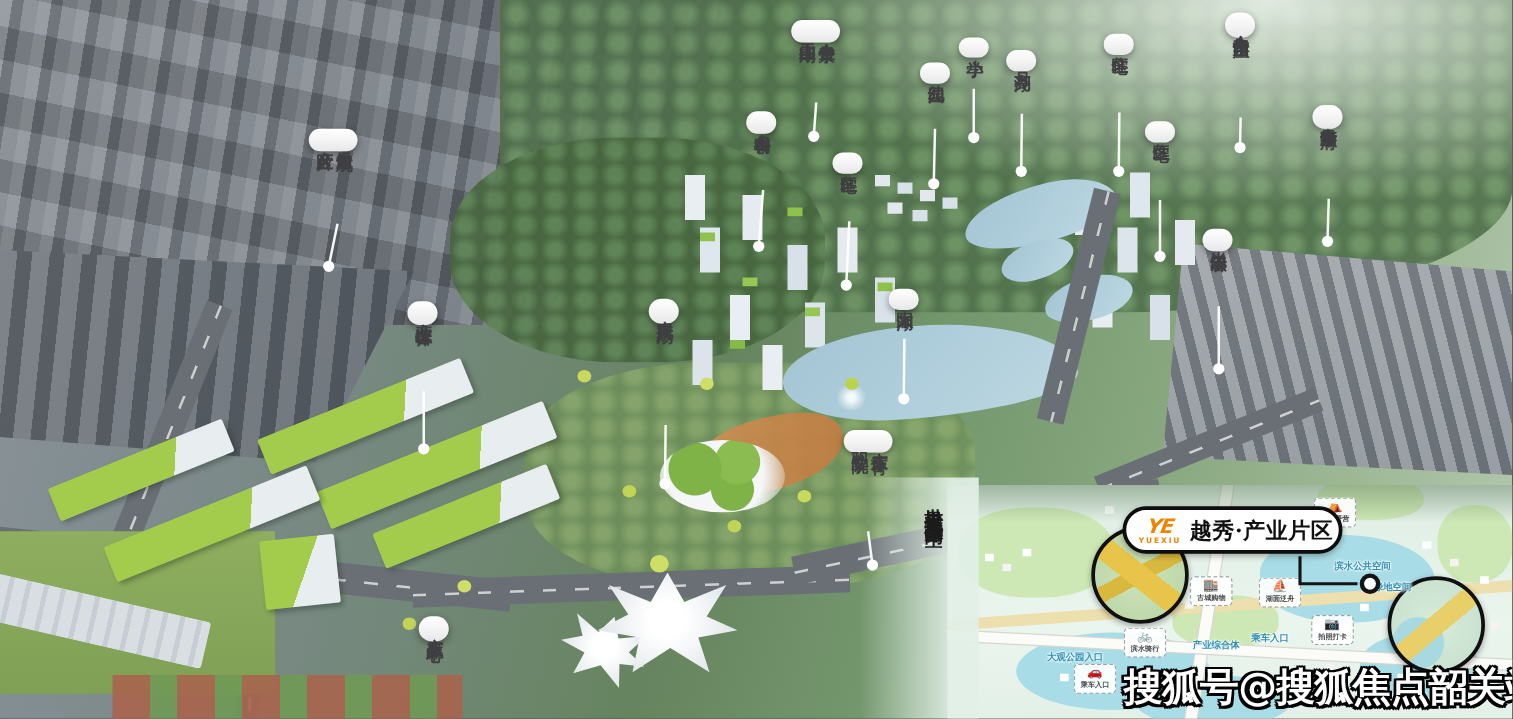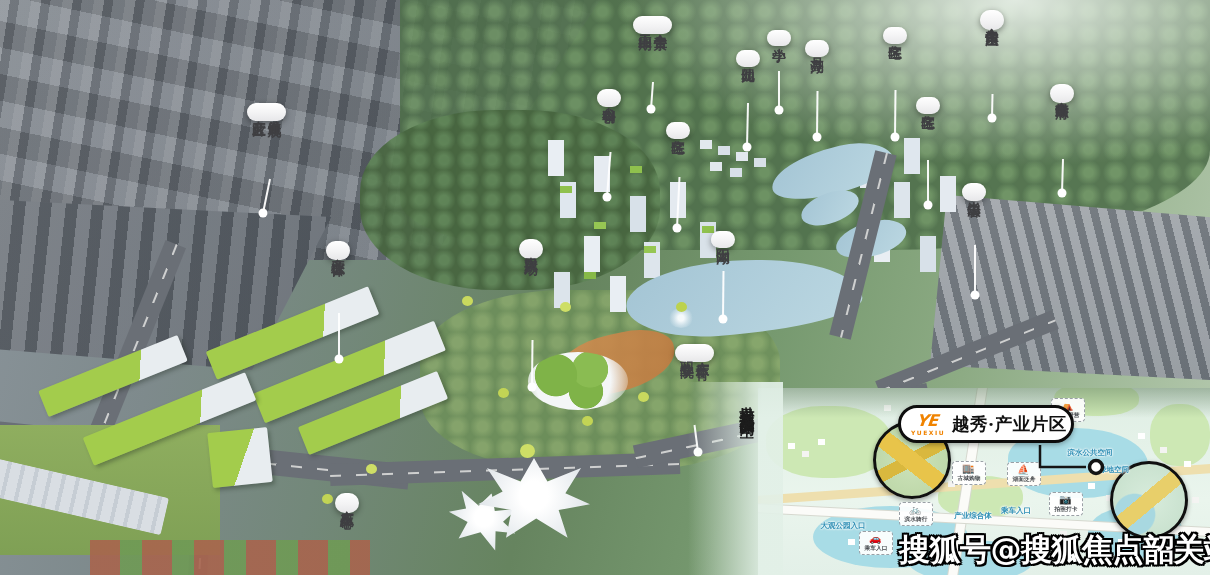--- a/index.html
+++ b/index.html
@@ -293,21 +293,21 @@
     </div>
 
     <svg id="inset-svg">
         <polyline points="282,57 282,79 328,79" class="connector"></polyline>
         <circle cx="338" cy="79" r="6.5" class="marker-ring"></circle>
       </svg>
     <div id="inset-labels">
         <span class="ilabel" style="left: 332px; top: 49px; margin-top: 16px;">滨水公共空间</span>
         <span class="ilabel" style="left: 356px; top: 82px;">绿地空间</span>
         <span class="ilabel" style="left: 215px; top: 128px;">产业综合体</span>
-        <span class="ilabel" style="left: 85px; top: 138px;">大观公园入口</span>
+        <span class="ilabel" style="left: 102px; top: 138px;">大观公园入口</span>
         <span class="ilabel" style="left: 258px; top: 123px;">乘车入口</span>
         <span class="ibadge" style="left: 310px; top: 22px;">
           <span class="bicon">⛺</span>
           <span class="bcap">房车野营</span>
         </span>
         <span class="ibadge" style="left: 308px; top: 116px;">
           <span class="bicon">📷</span>
           <span class="bcap">拍照打卡</span>
         </span>
         <span class="ibadge" style="left: 158px; top: 126px;">

